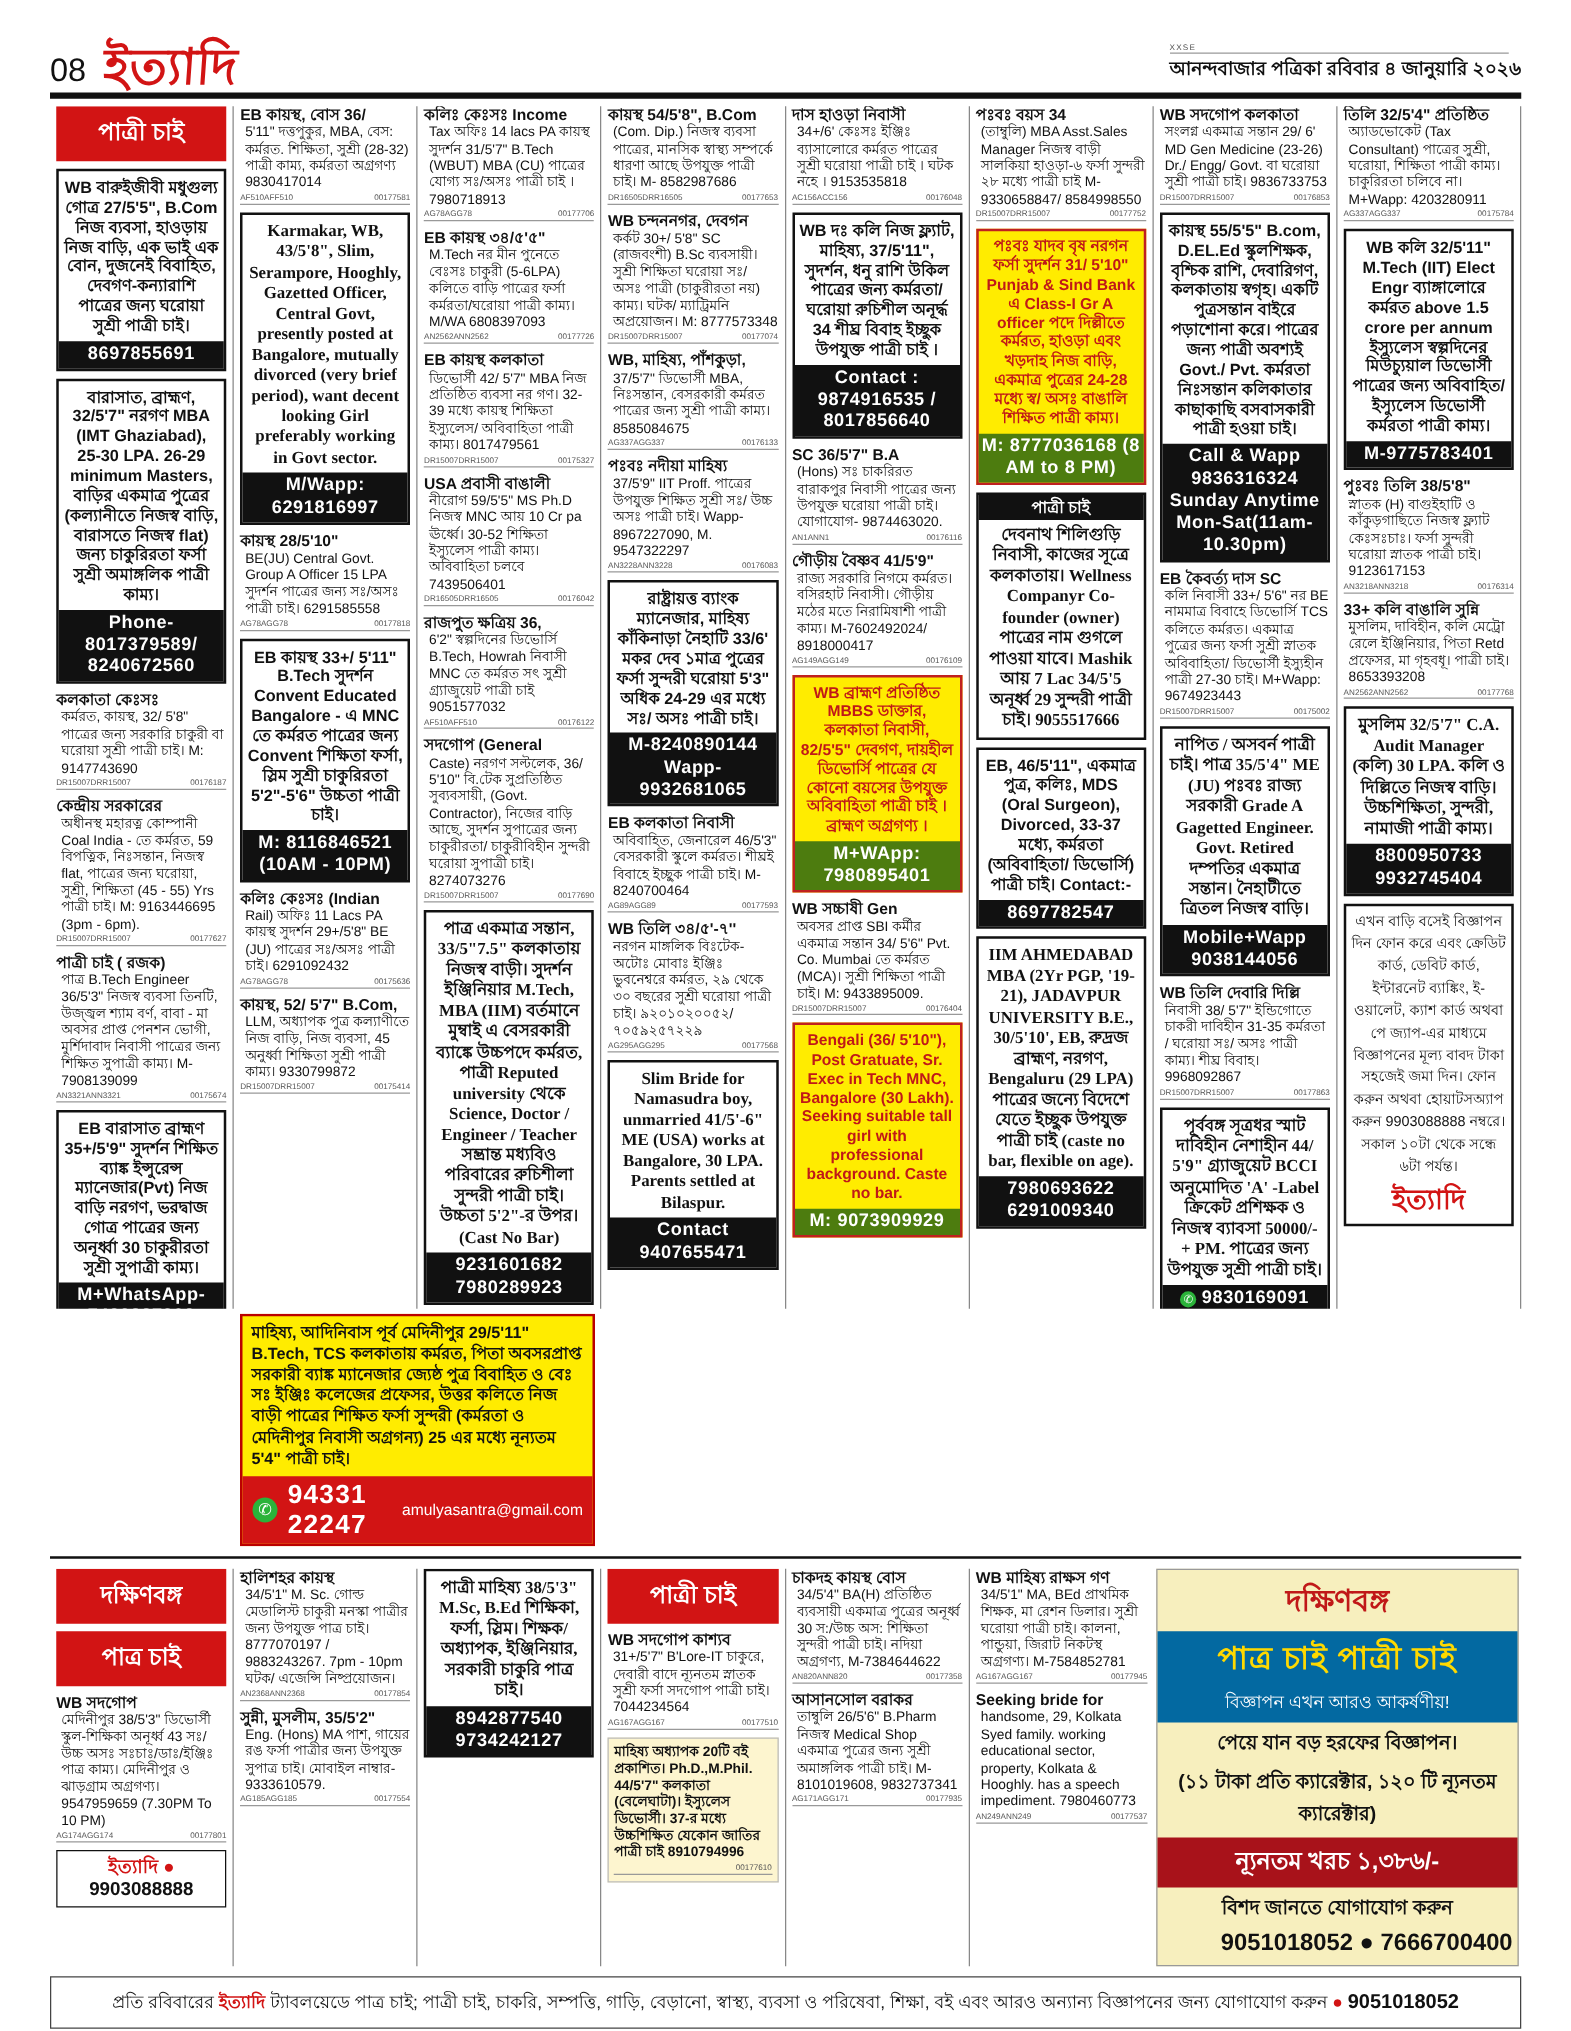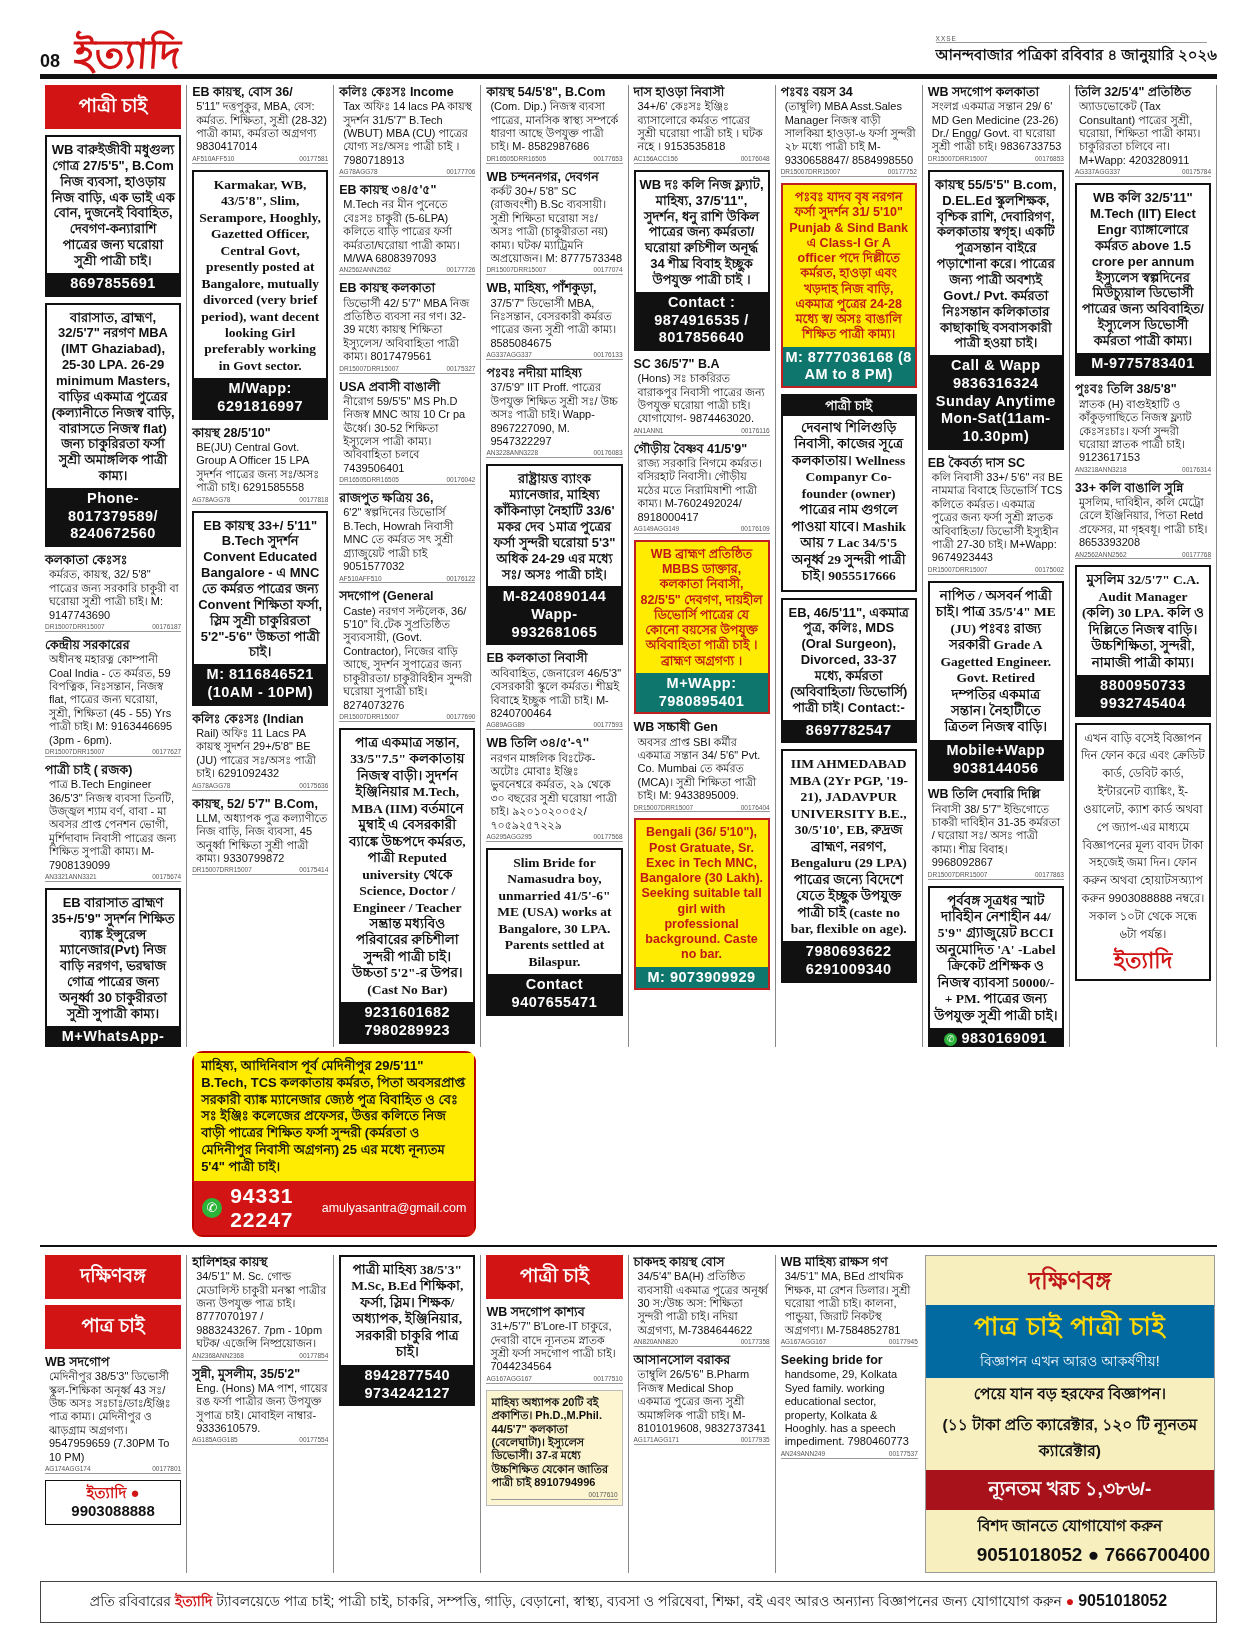--- a/index.html
+++ b/index.html
@@ -3,47 +3,47 @@
 <meta charset="utf-8">
 <style>
   html,body{margin:0;padding:0;background:#e8e8e8;}
   .page{position:relative;width:1257px;height:1625px;background:#fff;margin:0 auto;
         font-family:"Liberation Sans","DejaVu Sans",sans-serif;color:#111;overflow:hidden;
         box-sizing:border-box;padding:10px 40px 8px 40px;}
   
   .hdr{display:flex;align-items:flex-end;justify-content:space-between;height:62px;
        border-bottom:5px solid #111;padding-bottom:2px;}
   .hdr-left{display:flex;align-items:flex-end;gap:14px;}
-  .pagenum{font-size:18px;font-weight:bold;}
+  .pagenum{font-size:26px;font-weight:normal;}
   .masthead{font-size:40px;font-weight:bold;color:#d21414;font-family:"DejaVu Serif",serif;
             line-height:.9;transform:skewX(-4deg);}
   .hdr-right{font-size:15px;padding-bottom:4px;}
   .hdr-right .code{letter-spacing:1px;margin-right:10px;}
   .hdr-right .paper{font-weight:bold;}
   
   .main{display:grid;grid-template-columns:repeat(8,1fr);gap:0;margin-top:6px;height:1152px;}
   .col{padding:0 5px;border-right:1px solid #888;overflow:hidden;display:flex;
        flex-direction:column;gap:6px;}
   .col:last-child{border-right:none;}
-  .wide-cell{grid-column:2/4;margin:4px 5px 0 5px;overflow:hidden;border-radius:11px;}
+  .wide-cell{grid-column:2/4;margin:4px 5px 0 5px;overflow:hidden;}
   
   .hd{color:#fff;text-align:center;font-weight:bold;padding:6px 2px;font-size:19px;}
   .hd-red{background:#d21414;}
   .ad{line-height:1.22;}
   .ad-plain .ad-head{font-weight:bold;font-size:12.5px;}
   .ad-plain .ad-body{font-size:11px;padding-left:4px;}
   .ad-box,.ad-notice{border:2px solid #111;padding:5px 4px;text-align:center;}
   .ad-box .ad-body{font-size:13px;font-weight:bold;}
   .ad.serif .ad-body{font-family:"Liberation Serif","DejaVu Serif",serif;font-size:13.5px;}
   .ad-titlebar{background:#111;color:#fff;font-weight:bold;font-size:13px;margin:-5px -4px 4px -4px;padding:2px;}
   .phone{background:#111;color:#fff;font-weight:bold;text-align:center;font-size:14.5px;
          padding:2px 1px;margin:4px -4px -5px -4px;letter-spacing:.5px;}
   .ad-yellow{background:#ffec00;border:2px solid #c02020;padding:5px 4px;text-align:center;}
   .ad-yellow .ad-body{font-size:12.5px;font-weight:bold;color:#c01818;}
-  .ad-yellow .phone{background:#0f766e;color:#fff;}
+  .ad-yellow .phone{background:#4d7c0f;color:#fff;}
   .ad-ylight{background:#fdf5cf;border:1px solid #bbb;padding:5px 4px;}
   .ad-ylight .ad-body{font-size:11px;font-weight:bold;}
   .ad-notice .ad-body{font-size:11.5px;font-weight:normal;line-height:1.55;}
   .mini-brand{color:#d21414;font-weight:bold;font-size:22px;font-family:"DejaVu Serif",serif;margin-top:4px;}
   .code{display:flex;justify-content:space-between;font-size:6.5px;color:#555;
         border-bottom:1px solid #999;padding:1px 0 0 0;}
   .phone-row{display:flex;align-items:center;justify-content:center;gap:4px;}
   .picon{display:inline-block;width:13px;height:13px;border-radius:50%;background:#2bb33a;
          color:#fff;font-size:9px;line-height:13px;}
   .ad-itadi{border:1.5px solid #111;text-align:center;font-size:15px;font-weight:bold;padding:3px;}

